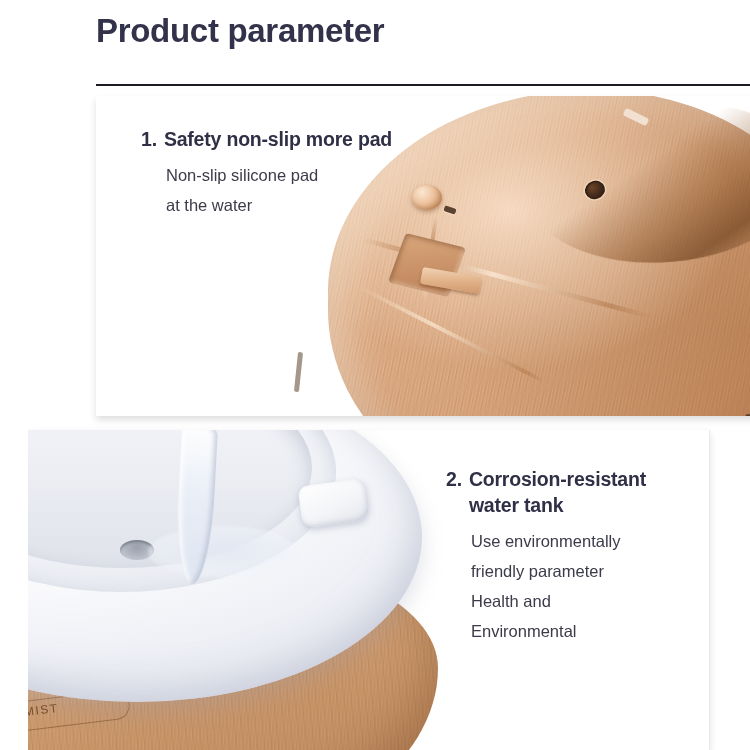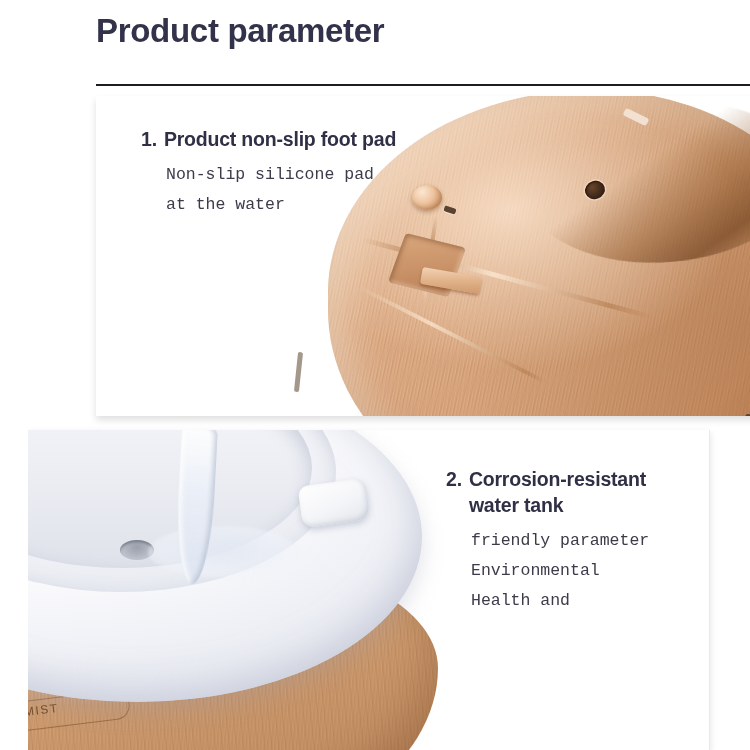--- a/index.html
+++ b/index.html
@@ -220,21 +220,21 @@
   }
   .heading .num { flex: 0 0 auto; }
   .heading .htext { flex: 1 1 auto; }
   .body-lines {
     margin-top: 8px;
     padding-left: 25px;
     font-size: 16.5px;
     color: #3b3b4a;
     line-height: 30px;
   }
-  .body-lines div { white-space: nowrap; font-family: Liberation Mono, monospace; }
+  .body-lines div { white-space: nowrap; }
 
   
   .section2 {
     position: absolute;
     left: 0px;
     top: 430px;
     width: 682px;
     height: 320px;
     background: #ffffff;
     box-shadow: 0 3px 7px rgba(0,0,0,0.12);
@@ -432,21 +432,21 @@
 
       <div class="slit slit-1"></div>
       <div class="slit slit-2"></div>
       <div class="slit slit-3"></div>
 
     </div>
 
     <div class="s1-text">
       <div class="heading">
         <span class="num">1.</span>
-        <span class="htext">Product non-slip foot pad</span>
+        <span class="htext">Safety non-slip more pad</span>
       </div>
       <div class="body-lines">
         <div>Non-slip silicone pad</div>
         <div>at the water</div>
       </div>
     </div>
   </div>
 
   <div class="section2">
     <div class="left-divider"></div>
@@ -466,20 +466,21 @@
       <div class="water-splash"></div>
       <div class="water-stream"></div>
     </div>
 
     <div class="s2-text">
       <div class="heading">
         <span class="num">2.</span>
         <span class="htext">Corrosion-resistant water tank</span>
       </div>
       <div class="body-lines">
+        <div>Use environmentally</div>
         <div>friendly parameter</div>
+        <div>Health and</div>
         <div>Environmental</div>
-        <div>Health and</div>
       </div>
     </div>
   </div>
 
 </div>
 
 </body></html>

